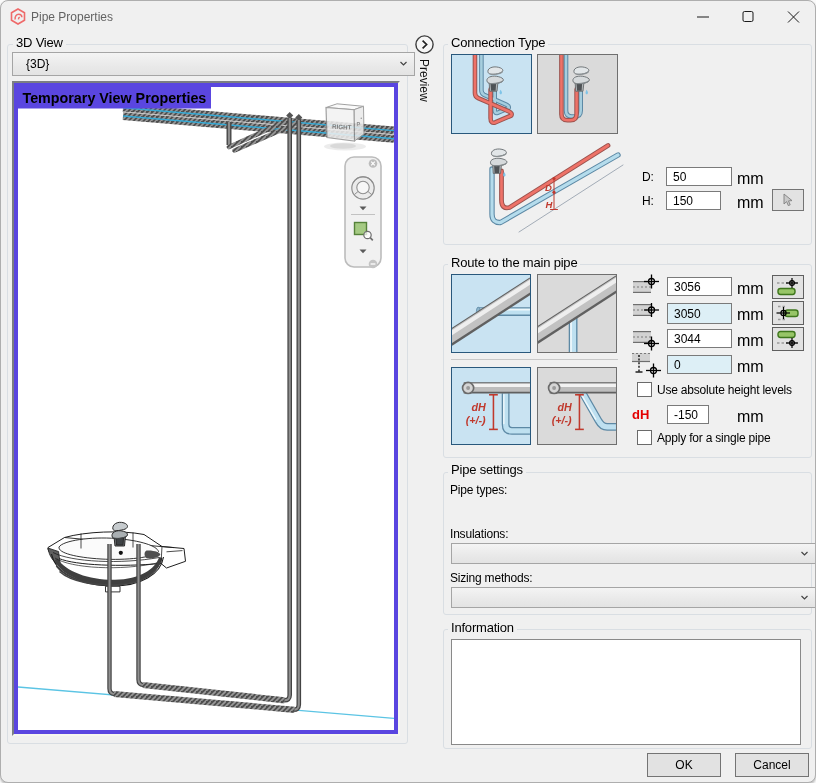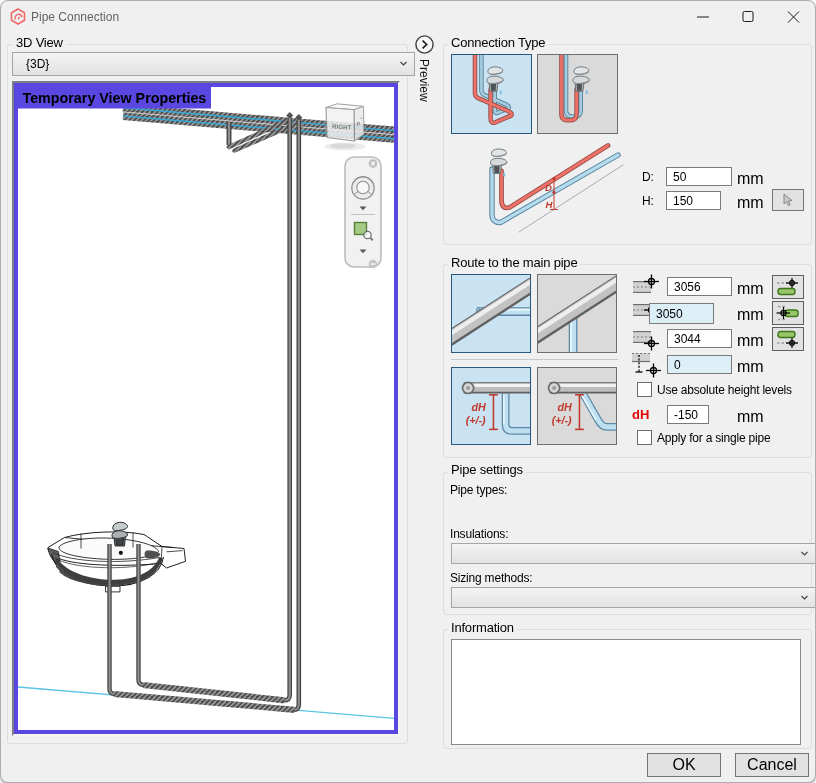--- a/index.html
+++ b/index.html
@@ -11,36 +11,36 @@
   .gbox{position:absolute;border:1px solid #d9dee3;border-radius:3px;}
   .glabel{position:absolute;font-size:13px;color:#000;background:#f0f0f0;padding:0 3px;white-space:nowrap;letter-spacing:-0.2px;}
   .inp{position:absolute;box-sizing:border-box;border:1px solid #7a7a7a;background:#fff;font-family:"Liberation Sans",sans-serif;
        font-size:12px;color:#000;padding:0 0 0 6px;display:flex;align-items:center;}
   .inp.cy{background:#ddeff6;}
   .mm{position:absolute;font-size:16px;color:#000;}
   .combo{position:absolute;border:1px solid #a5a5a5;background:linear-gradient(#f4f4f4,#e9e9e9 60%,#e3e3e3);
        font-size:12px;color:#000;display:flex;align-items:center;padding-left:13px;}
   .combo .chev{position:absolute;right:6px;top:50%;margin-top:-5px;width:9px;height:9px;}
   .cb{position:absolute;width:13px;height:13px;background:#fff;border:1px solid #6a6a6a;}
-  .btn{position:absolute;background:#e2e2e2;border:1px solid #747474;font-size:16px;color:#000;
+  .btn{position:absolute;background:#e2e2e2;border:1px solid #747474;font-size:12px;color:#000;
        display:flex;align-items:center;justify-content:center;}
   .thumb{position:absolute;box-sizing:border-box;}
   .sel{background:#c9e3f2;border:1px solid #29587c;}
   .uns{background:#dadada;border:1px solid #6f6f6f;}
 </style>
 </head>
 <body>
 <div class="win">
 
   <svg class="abs" style="left:9px;top:7px" width="16" height="17" viewBox="0 0 16 17">
     <path d="M8 1 L14.5 4.7 V12.3 L8 16 L1.5 12.3 V4.7 Z" fill="none" stroke="#ef6a6a" stroke-width="1.6"></path>
     <path d="M5.2 11.5 C4.6 8.6 6.2 6.3 8.8 6.3 C10.6 6.3 11.8 7.6 11.9 9.2" fill="none" stroke="#ef6a6a" stroke-width="1.5"></path>
     <path d="M8.6 11.3 C8.4 9.9 9.1 9.2 9.9 9.4" fill="none" stroke="#ef6a6a" stroke-width="1.4"></path>
   </svg>
-  <div class="abs" style="left:30px;top:9px;font-size:12px;color:#636363">Pipe Connection</div>
+  <div class="abs" style="left:30px;top:9px;font-size:12px;color:#636363">Pipe Properties</div>
   <svg class="abs" style="left:690px;top:5px" width="120" height="22" viewBox="0 0 120 22">
     <line x1="6" y1="11" x2="18" y2="11" stroke="#1b1b1b" stroke-width="1"></line>
     <rect x="52" y="5.5" width="10" height="10" rx="1.5" fill="none" stroke="#1b1b1b" stroke-width="1"></rect>
     <line x1="97" y1="5.5" x2="108" y2="16.5" stroke="#1b1b1b" stroke-width="1"></line>
     <line x1="108" y1="5.5" x2="97" y2="16.5" stroke="#1b1b1b" stroke-width="1"></line>
   </svg>
 
   <div class="gbox" style="left:6px;top:43px;width:399px;height:698px"></div>
   <div class="glabel" style="left:12px;top:34px">3D View</div>
   <div class="combo" style="left:11px;top:51px;width:388px;height:22px">{3D}
@@ -325,21 +325,21 @@
       <use href="#xh" transform="translate(25.5,74.5)"></use>
     <rect x="6" y="84" width="18" height="9" fill="#d2d2d2"></rect>
     <line x1="6" y1="84.5" x2="24" y2="84.5" stroke="#7a7a7a" stroke-width="1" stroke-dasharray="2 2"></line>
     <line x1="6" y1="92.5" x2="24" y2="92.5" stroke="#6e6e6e" stroke-width="1.2"></line>
     <line x1="13" y1="86" x2="13" y2="103" stroke="#000" stroke-width="1.3" stroke-dasharray="2 1.6"></line>
     <line x1="9.5" y1="103" x2="16.5" y2="103" stroke="#000" stroke-width="1.3"></line>
     <use href="#xh" transform="translate(27.5,101.5)"></use>
   </svg>
   <div class="inp" style="left:666px;top:276px;width:65px;height:19px">3056</div>
   <div class="mm" style="left:736px;top:279px">mm</div>
-  <div class="inp cy" style="left:648px;top:302px;width:65px;height:21px">3050</div>
+  <div class="inp cy" style="left:666px;top:302px;width:65px;height:21px">3050</div>
   <div class="mm" style="left:736px;top:305px">mm</div>
   <div class="inp" style="left:666px;top:328px;width:65px;height:19px">3044</div>
   <div class="mm" style="left:736px;top:331px">mm</div>
   <div class="inp cy" style="left:666px;top:354px;width:65px;height:19px">0</div>
   <div class="mm" style="left:736px;top:357px">mm</div>
 
   <div class="btn" style="left:771px;top:274px;width:30px;height:22px;border-color:#5f5f5f">
     <svg width="24" height="18" viewBox="0 0 24 18">
       <line x1="1" y1="5" x2="23" y2="5" stroke="#9a9a9a" stroke-width="1.6" stroke-dasharray="2.5 2"></line>
       <circle cx="16" cy="5" r="2.4" fill="none" stroke="#000" stroke-width="1.2"></circle>

